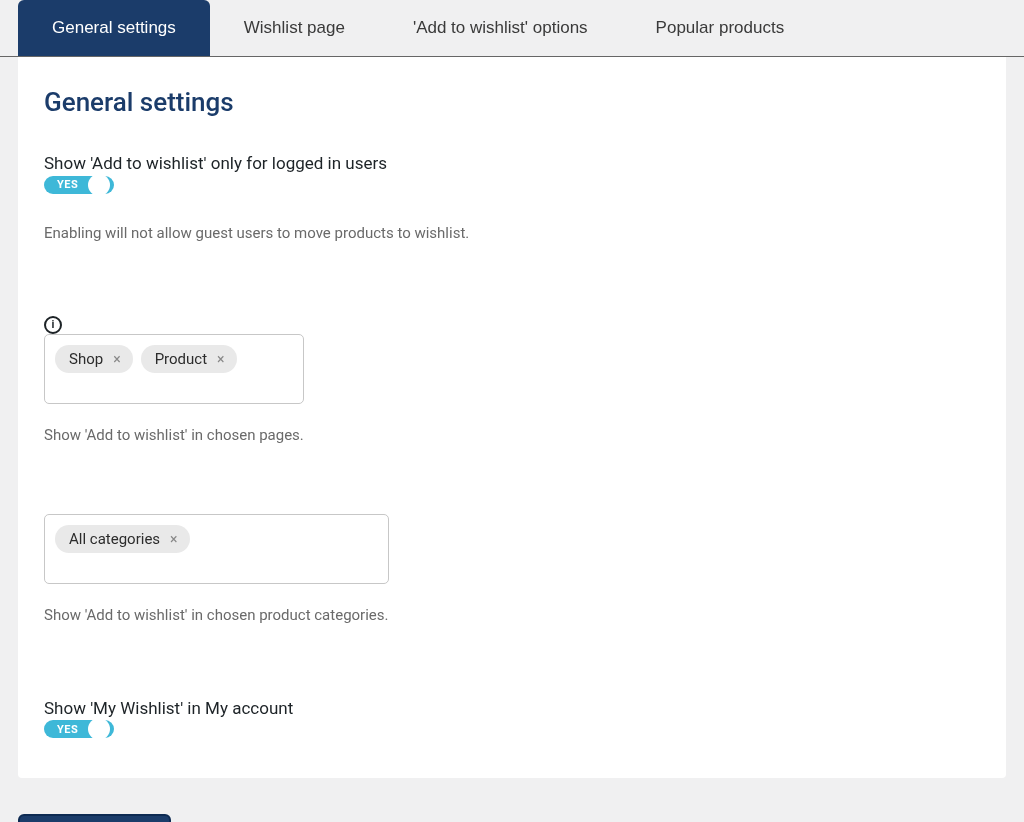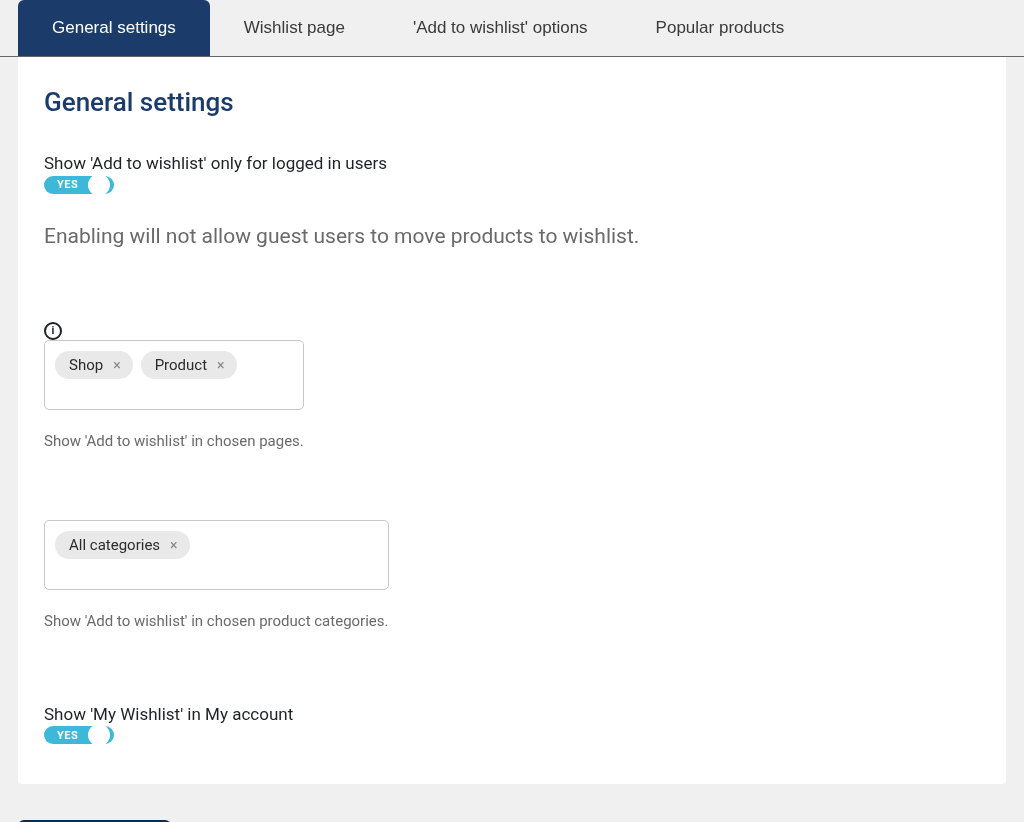--- a/index.html
+++ b/index.html
@@ -94,21 +94,21 @@
     .toggle-knob {
       position: absolute;
       right: 4px;
       width: 22px;
       height: 22px;
       background: #fff;
       border-radius: 50%;
     }
     .description {
       color: #6a6a6a;
-      font-size: 21px;
+      font-size: 15px;
       margin-top: 30px;
     }
     .multiselect {
       border: 1px solid #c7c7c7;
       border-radius: 5px;
       min-height: 70px;
       padding: 10px 10px;
       display: flex;
       flex-wrap: wrap;
       gap: 8px;

